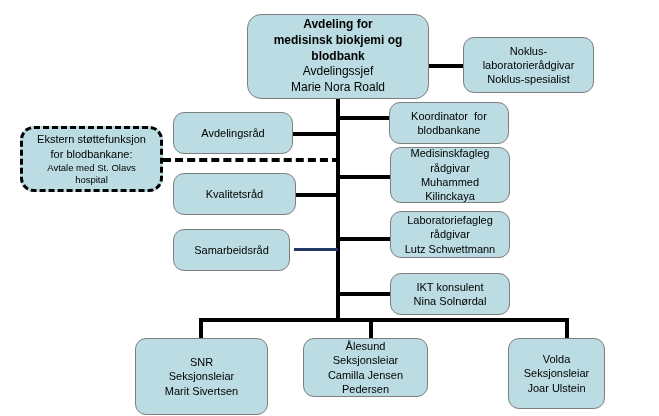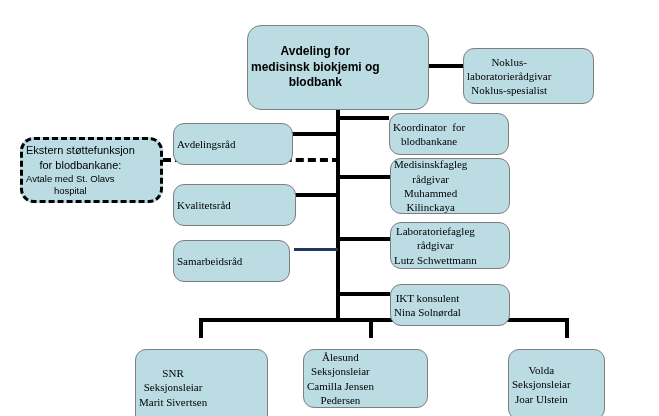--- a/index.html
+++ b/index.html
@@ -14,28 +14,27 @@
   }
   .node {
     position: absolute;
     box-sizing: border-box;
     background: var(--box-fill, #badce2);
     border: 1.5px solid var(--box-border, #7f7f7f);
     border-radius: 11px;
     display: flex;
     flex-direction: column;
     justify-content: center;
-    align-items: flex-start;
+    align-items: center;
     text-align: center;
     font-size: 11px;
     line-height: 1.3;
     padding: 20px 3px;
-    margin-top: 11px;
   }
-  .node .txt { white-space: pre-wrap; font-family: Liberation Serif, serif; }
+  .node .txt { white-space: pre-wrap; }
   .node.main { border-radius: 14px; font-size: 12px; line-height: 1.33; }
   .node.main .title { font-weight: bold; white-space: pre-wrap; }
   .node.main .subtitle { font-weight: normal; white-space: pre-wrap; }
   .node.ekstern {
     background: var(--box-fill, #badce2);
     border: 3px dashed var(--line, #000000);
     border-radius: 14px;
   }
   .node.ekstern .title { font-size: 11px; white-space: pre-wrap; }
   .node.ekstern .note { font-size: 9.5px; line-height: 1.25; white-space: pre-wrap; margin-top: 1px; }
@@ -68,20 +67,22 @@
   <div class="line" style="left:340px; top:292px; width:50px; height:4px;"></div>
   <div class="line" style="left:199px; top:318px; width:370px; height:4px;"></div>
   <div class="line" style="left:199px; top:318px; width:4px; height:20px;"></div>
   <div class="line" style="left:369px; top:318px; width:4px; height:20px;"></div>
   <div class="line" style="left:565px; top:318px; width:4px; height:20px;"></div>
 
   <div class="node main" style="left:247px; top:14px; width:182px; height:85px;">
     <div class="title">Avdeling for
 medisinsk biokjemi og
 blodbank</div>
+    <div class="subtitle">Avdelingssjef
+Marie Nora Roald</div>
   </div>
 
   <div class="node" style="left:463px; top:37px; width:131px; height:56px;">
     <div class="txt">Noklus-
 laboratorierådgivar
 Noklus-spesialist</div>
   </div>
 
   <div class="node ekstern" style="left:20px; top:126px; width:143px; height:66px;">
     <div class="title">Ekstern støttefunksjon

